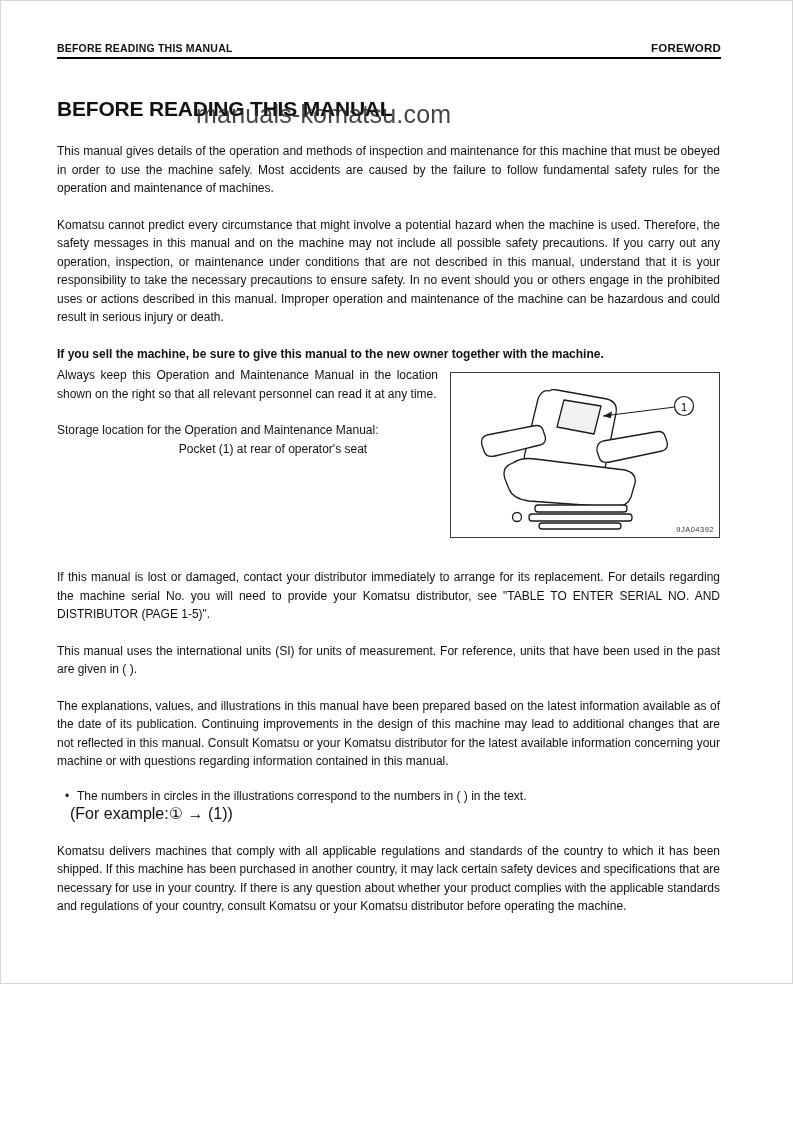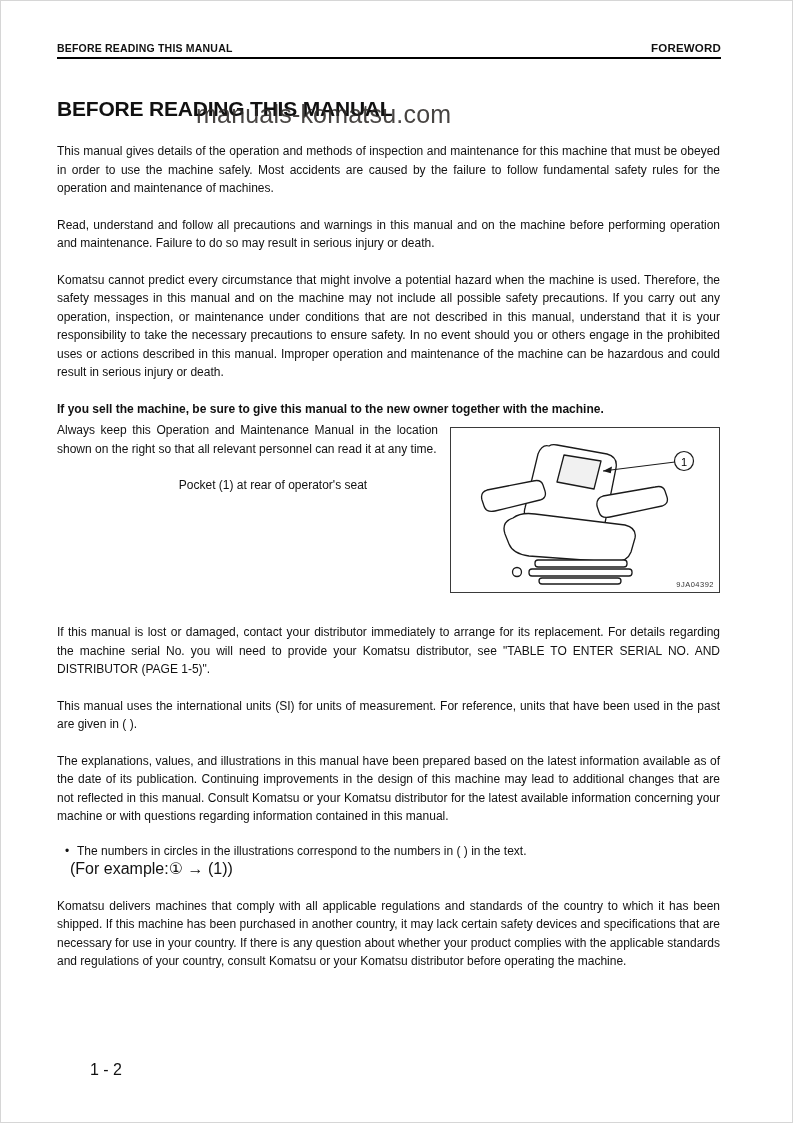--- a/index.html
+++ b/index.html
@@ -4,21 +4,21 @@
 <style>
   * { margin: 0; padding: 0; box-sizing: border-box; }
   html, body { background: #ffffff; }
   body {
     font-family: "Liberation Sans", "DejaVu Sans", sans-serif;
     color: #111;
   }
   .page {
     position: relative;
     width: 793px;
-    height: 1123px;
+    height: 984px;
     background: #ffffff;
     box-shadow: inset 0 0 0 1px #d6d6d6;
     overflow: hidden;
   }
   
   .running-header {
     position: absolute;
     top: 42px; left: 57px; right: 72px;
     display: flex;
     justify-content: space-between;
@@ -118,21 +118,20 @@
     <span class="hleft">BEFORE READING THIS MANUAL</span>
     <span class="hright">FOREWORD</span>
   </div>
 
   <div class="content">
 
     <h1 class="page-title">BEFORE READING THIS MANUAL</h1>
     <div class="watermark">manuals-komatsu.com</div>
 
     <p>This manual gives details of the operation and methods of inspection and maintenance for this machine that must be obeyed in order to use the machine safely. Most accidents are caused by the failure to follow fundamental safety rules for the operation and maintenance of machines.</p>
-    <p>Read, understand and follow all precautions and warnings in this manual and on the machine before performing operation and maintenance. Failure to do so may result in serious injury or death.</p>
     <p>Komatsu cannot predict every circumstance that might involve a potential hazard when the machine is used. Therefore, the safety messages in this manual and on the machine may not include all possible safety precautions. If you carry out any operation, inspection, or maintenance under conditions that are not described in this manual, understand that it is your responsibility to take the necessary precautions to ensure safety. In no event should you or others engage in the prohibited uses or actions described in this manual. Improper operation and maintenance of the machine can be hazardous and could result in serious injury or death.</p>
     <p class="tight">If you sell the machine, be sure to give this manual to the new owner together with the machine.</p>
 
     <div class="wrap-section">
       <div class="figure-box">
         <svg viewBox="0 0 268 164" aria-hidden="true">
           <g fill="#ffffff" stroke="#1a1a1a" stroke-width="1.3" stroke-linejoin="round">
 
             <path d="M98,18 Q91,16 87,26 L74,80 Q71,90 82,93 L140,104 Q151,106 154,95 L165,40 Q167,29 156,26 L106,17 Q101,16 98,18 Z"></path>
 
@@ -152,20 +151,21 @@
 
           <line x1="224" y1="34" x2="152" y2="43" stroke="#1a1a1a" stroke-width="1"></line>
           <path d="M152,43 l9,-4.5 -1.2,6.8 Z" fill="#1a1a1a"></path>
           <circle cx="233" cy="33" r="9.5" fill="#ffffff" stroke="#1a1a1a" stroke-width="1.2"></circle>
           <text x="233" y="37.5" text-anchor="middle" font-size="11" fill="#000" font-family="Liberation Sans, DejaVu Sans, sans-serif">1</text>
         </svg>
         <span class="fig-code">9JA04392</span>
       </div>
 
       <p>Always keep this Operation and Maintenance Manual in the location shown on the right so that all relevant personnel can read it at any time.</p>
+      <p class="no-gap">Storage location for the Operation and Maintenance Manual:</p>
       <p class="indent-line">Pocket (1) at rear of operator's seat</p>
       <div class="clearfix"></div>
     </div>
 
     <p class="after-figure">If this manual is lost or damaged, contact your distributor immediately to arrange for its replacement. For details regarding the machine serial No. you will need to provide your Komatsu distributor, see "TABLE TO ENTER SERIAL NO. AND DISTRIBUTOR (PAGE 1-5)".</p>
     <p>This manual uses the international units (SI) for units of measurement. For reference, units that have been used in the past are given in ( ).</p>
     <p class="nearly-tight">The explanations, values, and illustrations in this manual have been prepared based on the latest information available as of the date of its publication. Continuing improvements in the design of this machine may lead to additional changes that are not reflected in this manual. Consult Komatsu or your Komatsu distributor for the latest available information concerning your machine or with questions regarding information contained in this manual.</p>
 
     <div class="bullet-block">
       <div class="bullet-line">

